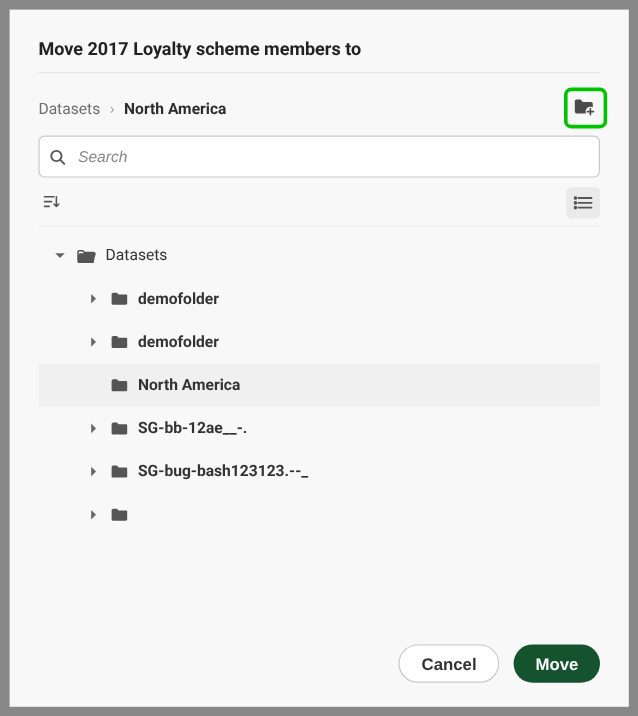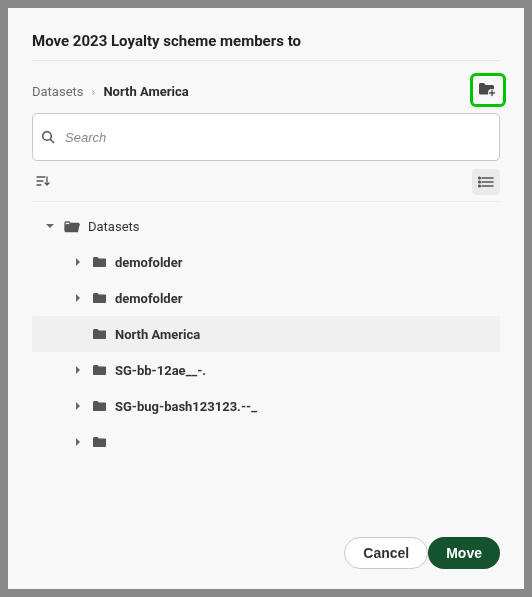--- a/index.html
+++ b/index.html
@@ -59,21 +59,21 @@
     border: 3px solid #00c400;
     border-radius: 6px;
     pointer-events: none;
   }
   .search-wrap {
     position: relative;
     margin-bottom: 8px;
   }
   .search-input {
     width: 100%;
-    height: 48px;
+    height: 35px;
     border: 1px solid #c9c9c9;
     border-radius: 5px;
     background: #fff;
     padding: 0 10px 0 32px;
     font-size: 13px;
     font-style: italic;
     color: #333;
     outline: none;
   }
   .search-input::placeholder{ font-style: italic; color:#888; }
@@ -112,41 +112,42 @@
   }
   .tree-row.selected { background:#f0f0f0; }
   .tree-row .chev { width:12px; display:flex; justify-content:center; color:#666; }
   .tree-row .ficon { display:flex; color:#555; }
   .tree-row .label {}
   .indent-0 { padding-left: 12px; }
   .indent-1 { padding-left: 40px; font-weight: bold; }
   .footer {
     display:flex;
     justify-content:flex-end;
+    gap:12px;
     margin-top:10px;
   }
   .btn {
     height:32px;
     padding: 0 18px;
     border-radius:16px;
     font-size:14px;
     font-weight:600;
     display:flex; align-items:center; justify-content:center;
     cursor:pointer;
     border:none;
   }
   .btn-secondary { background:#fff; border:1px solid #c9c9c9; color:#333; }
   .btn-primary { background:#14532d; color:#fff; }
 </style>
 </head>
 <body>
 
 <div class="dialog">
 
-  <div class="title">Move 2023 Loyalty scheme members to</div>
+  <div class="title">Move 2017 Loyalty scheme members to</div>
   <hr class="hr-top">
 
   <div class="breadcrumb-row" style="position:relative;">
     <div class="breadcrumb">
       <span>Datasets</span>
       <span class="sep">›</span>
       <span class="current">North America</span>
     </div>
     <div class="new-folder-btn">
       <span>

